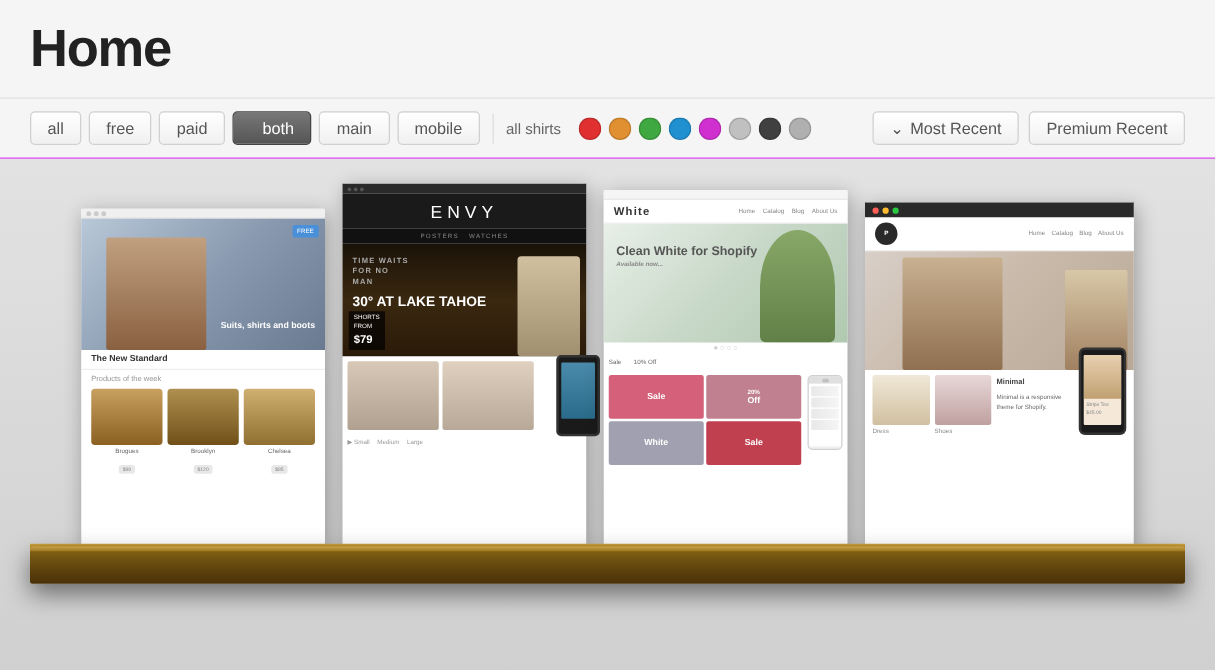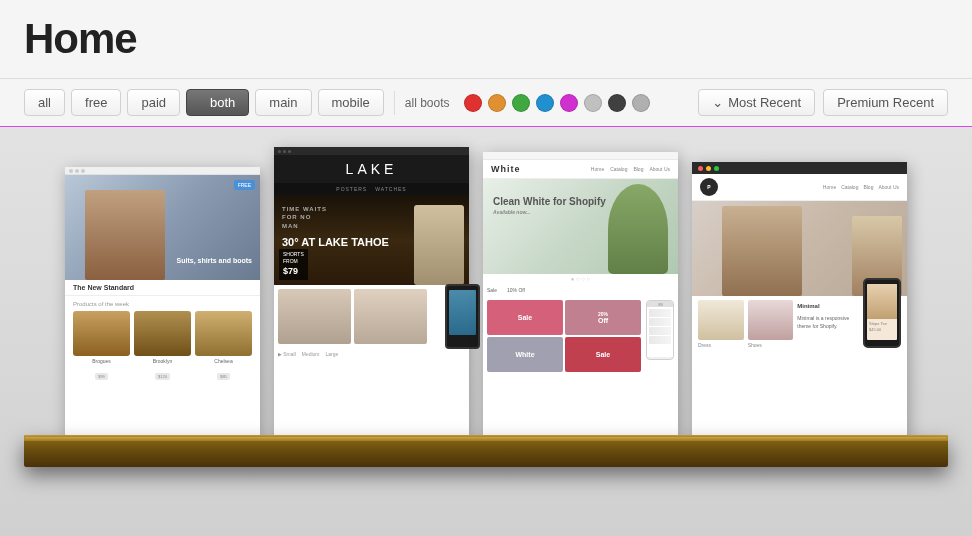--- a/index.html
+++ b/index.html
@@ -769,21 +769,21 @@
 <div class="filter-bar">
   <button class="filter-btn">all</button>
   <button class="filter-btn">free</button>
   <button class="filter-btn">paid</button>
   <button class="filter-btn active">both</button>
   <button class="filter-btn">main</button>
   <button class="filter-btn">mobile</button>
 
   <div class="filter-separator"></div>
 
-  <span style="font-size:12px;color:#666;margin-right:4px;">all boots</span>
+  <span style="font-size:12px;color:#666;margin-right:4px;">all shirts</span>
 
   <div class="color-dots">
     <div class="color-dot" style="background:#e03030;"></div>
     <div class="color-dot" style="background:#e09030;"></div>
     <div class="color-dot" style="background:#40a840;"></div>
     <div class="color-dot" style="background:#2090d0;"></div>
     <div class="color-dot" style="background:#d030d0;"></div>
     <div class="color-dot" style="background:#c0c0c0;"></div>
     <div class="color-dot" style="background:#404040;"></div>
     <div class="color-dot" style="background:#b0b0b0;"></div>
@@ -838,21 +838,21 @@
         </div>
       </div>
 
       <div class="theme-card theme-card-2">
         <div class="card2-top">
           <div class="card2-top-dot"></div>
           <div class="card2-top-dot"></div>
           <div class="card2-top-dot"></div>
         </div>
         <div class="card2-header">
-          <div class="card2-logo">LAKE</div>
+          <div class="card2-logo">ENVY</div>
         </div>
         <div class="card2-subnav">
           <span class="card2-nav-item">POSTERS</span>
           <span class="card2-nav-item">WATCHES</span>
         </div>
         <div class="card2-hero">
           <div class="card2-watch-img"></div>
           <div class="card2-hero-text">
             <div style="font-size:6px;letter-spacing:1px;color:#aaa;">TIME WAITS</div>
             <div style="font-size:6px;letter-spacing:1px;color:#aaa;">FOR NO</div>

